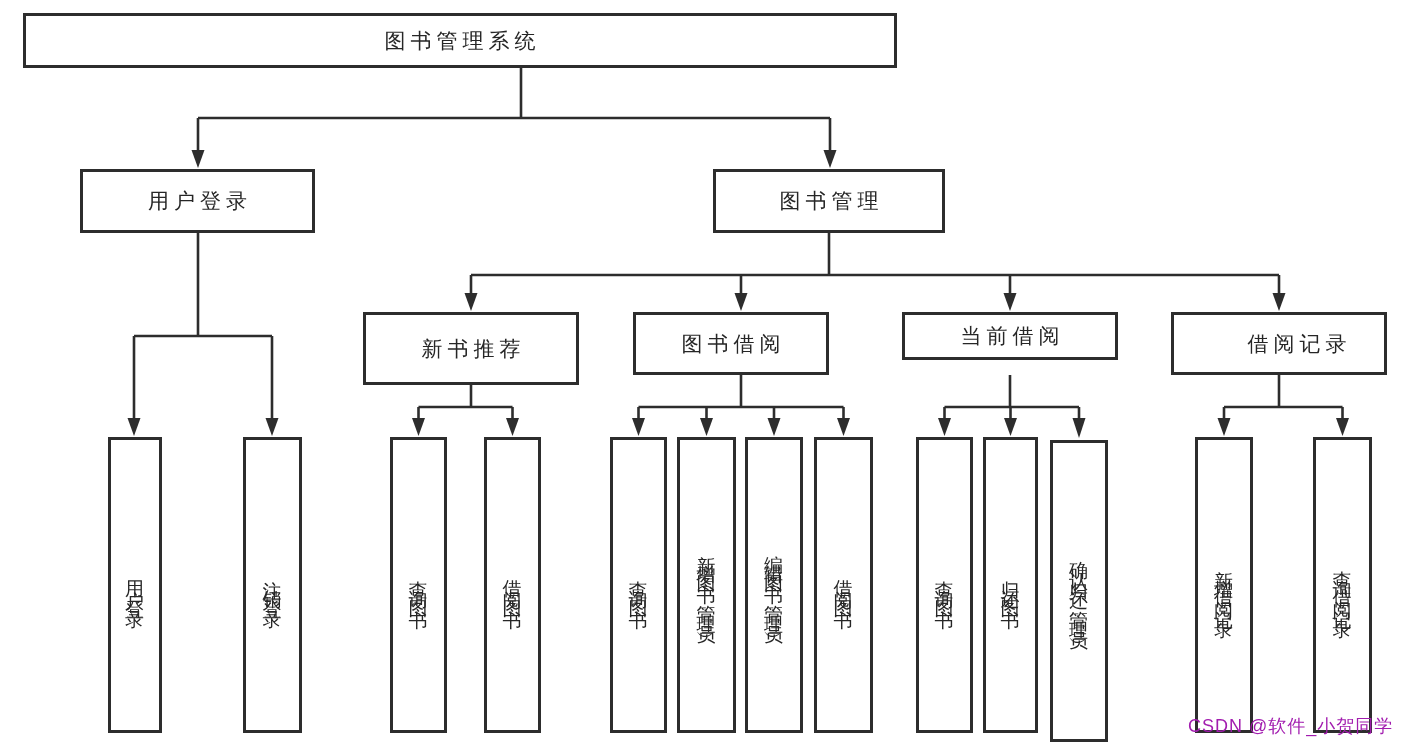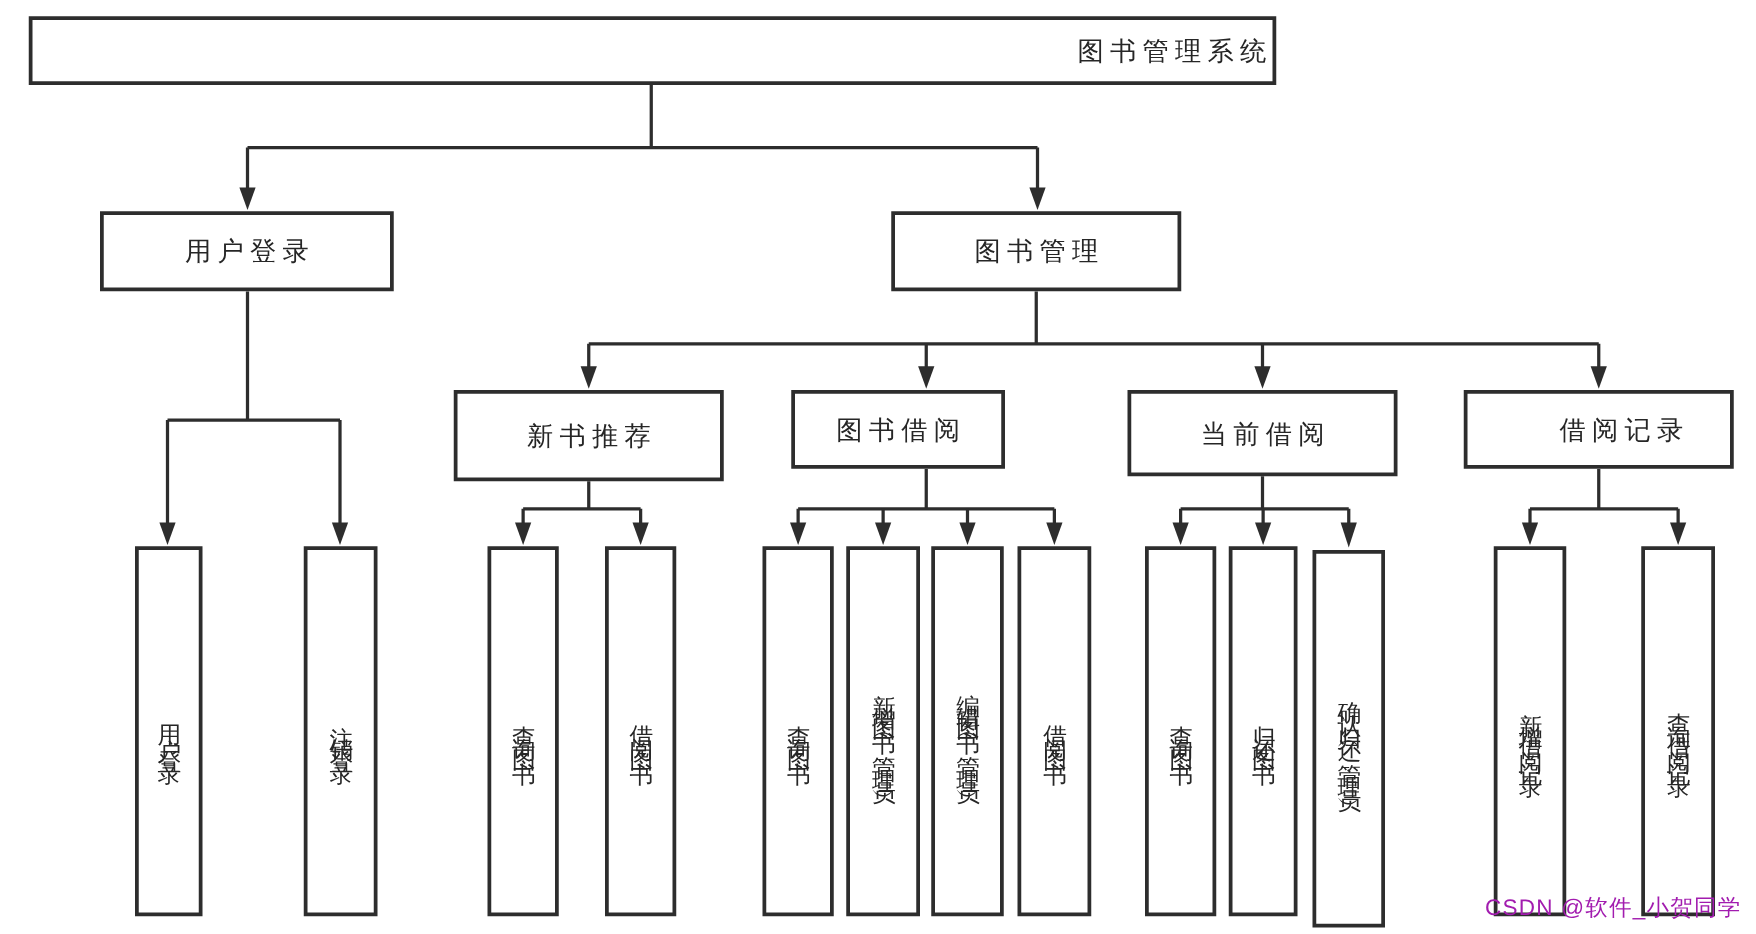--- a/index.html
+++ b/index.html
@@ -113,38 +113,38 @@
       <polygon points="767.5,418 780.5,418 774,436"></polygon>
       <polygon points="837,418 850,418 843.5,436"></polygon>
       <polygon points="938,418 951,418 944.5,436"></polygon>
       <polygon points="1004,418 1017,418 1010.5,436"></polygon>
       <polygon points="1072.5,418 1085.5,418 1079,438"></polygon>
       <polygon points="1217.5,418 1230.5,418 1224,436"></polygon>
       <polygon points="1336,418 1349,418 1342.5,436"></polygon>
     </g>
   </svg>
 
-  <div class="box hbox" style="left:23px; top:13px; width:998px; height:55px;justify-content:flex-end;">
+  <div class="box hbox" style="left:23px; top:13px; width:874px; height:55px;">
     <span class="lbl">图书管理系统</span>
   </div>
 
   <div class="box hbox" style="left:80px; top:169px; width:235px; height:64px;">
     <span class="lbl">用户登录</span>
   </div>
   <div class="box hbox" style="left:713px; top:169px; width:232px; height:64px;">
     <span class="lbl">图书管理</span>
   </div>
 
   <div class="box hbox" style="left:363px; top:312px; width:216px; height:73px;">
     <span class="lbl">新书推荐</span>
   </div>
-  <div class="box hbox" style="left:633px; top:312px; width:171px; height:63px;">
+  <div class="box hbox" style="left:633px; top:312px; width:196px; height:63px;">
     <span class="lbl">图书借阅</span>
   </div>
-  <div class="box hbox" style="left:902px; top:312px; width:216px; height:69px;">
+  <div class="box hbox" style="left:902px; top:312px; width:216px; height:48px;">
     <span class="lbl">当前借阅</span>
   </div>
   <div class="box hbox" style="left:1171px; top:312px; width:216px; height:63px;padding-left:36px;">
     <span class="lbl">借阅记录</span>
   </div>
 
   <div class="box vbox" style="left:108px; top:437px; width:54px; height:296px;">
     <span class="lbl">用户登录</span>
   </div>
   <div class="box vbox" style="left:243px; top:437px; width:59px; height:296px;">

